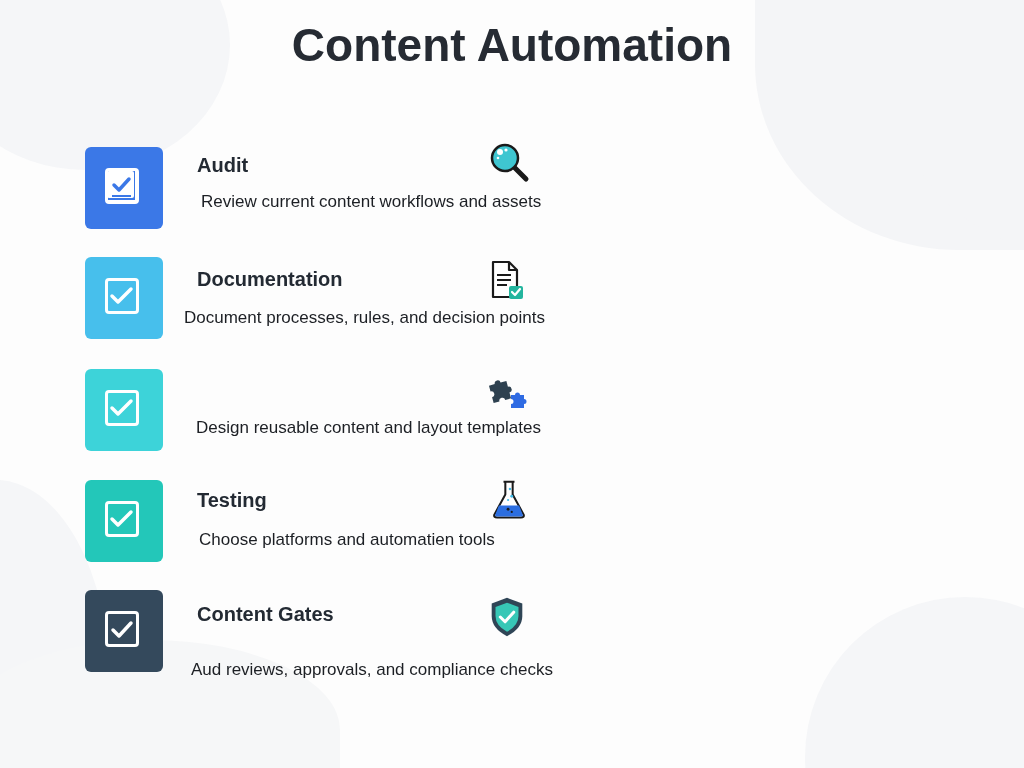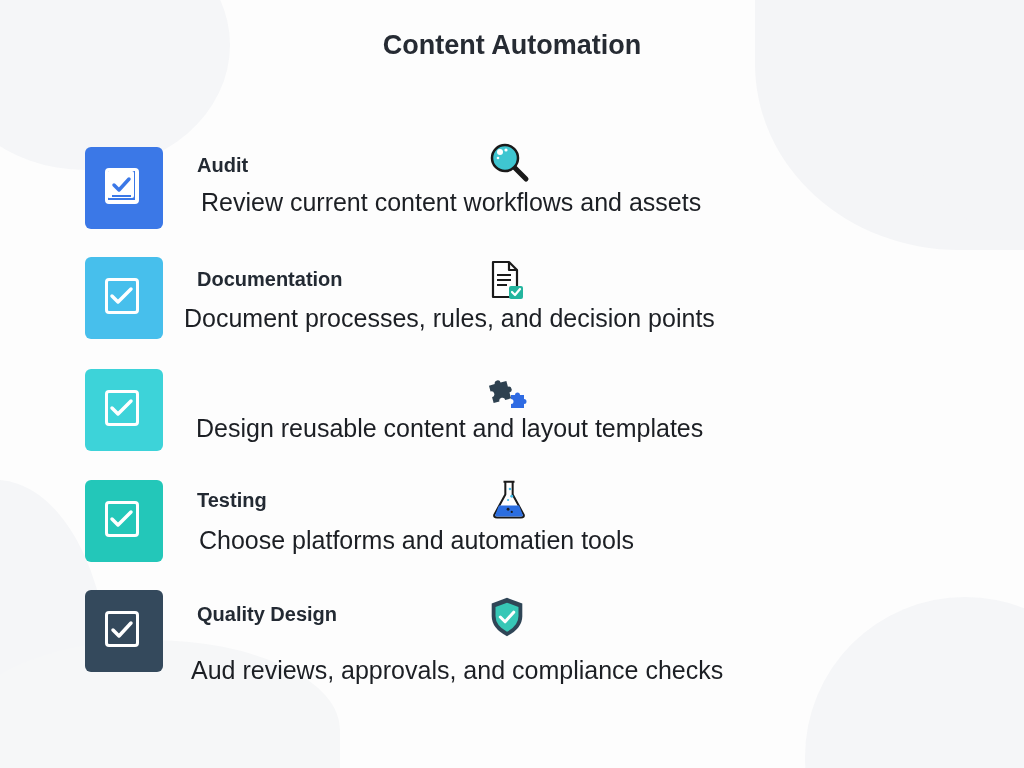--- a/index.html
+++ b/index.html
@@ -55,21 +55,21 @@
       width: 320px; height: 320px;
       border-radius: 50%;
       background: #f5f6f8;
     }
 
     .title {
       position: absolute;
       left: 0; top: 20px;
       width: 1024px;
       text-align: center;
-      font-size: 27px;
+      font-size: 46px;
       font-weight: bold;
       line-height: 50px;
       color: #262b33;
       z-index: 2;
       margin: 0;
     }
     .title span { display: block; }
 
     .item {
       position: absolute;
@@ -104,21 +104,21 @@
       font-size: 20px;
       font-weight: bold;
       color: #232a33;
       white-space: nowrap;
       line-height: 36px;
     }
     .item-desc {
       position: absolute;
       left: 115px;
       top: 40px;
-      font-size: 25px;
+      font-size: 17px;
       color: #1c1f24;
       white-space: nowrap;
       line-height: 30px;
       text-align: right;
     }
     .item-icon {
       position: absolute;
       width: 44px; height: 44px;
     }
   </style>
@@ -210,20 +210,20 @@
   </svg>
 </div>
 
 <div class="item" style="top:590px;">
   <div class="tile" style="background:#34495c;">
     <div class="box"></div>
     <svg class="check" viewBox="0 0 30 30">
       <polyline points="6,16 12,22 24,9" fill="none" stroke="#ffffff" stroke-width="3.5" stroke-linecap="round" stroke-linejoin="round"></polyline>
     </svg>
   </div>
-  <div class="item-title" style="top:6px;">Quality Design</div>
+  <div class="item-title" style="top:6px;">Content Gates</div>
   <div class="item-desc" style="left:106px;top:49px;margin-top:16px;">Aud reviews, approvals, and compliance checks</div>
   <svg class="item-icon" style="left:400px;top:5px;" viewBox="0 0 44 46">
     <path d="M22 3 L38 9 V22 Q38 35 22 43 Q6 35 6 22 V9 Z" fill="#2f4556"></path>
     <path d="M22 8 L34 12.5 V22 Q34 32 22 38.5 Q10 32 10 22 V12.5 Z" fill="#37c7b6"></path>
     <polyline points="15,23 20,28 29,18" fill="none" stroke="#ffffff" stroke-width="3.2" stroke-linecap="round" stroke-linejoin="round"></polyline>
   </svg>
 </div>
 
 </body></html>

